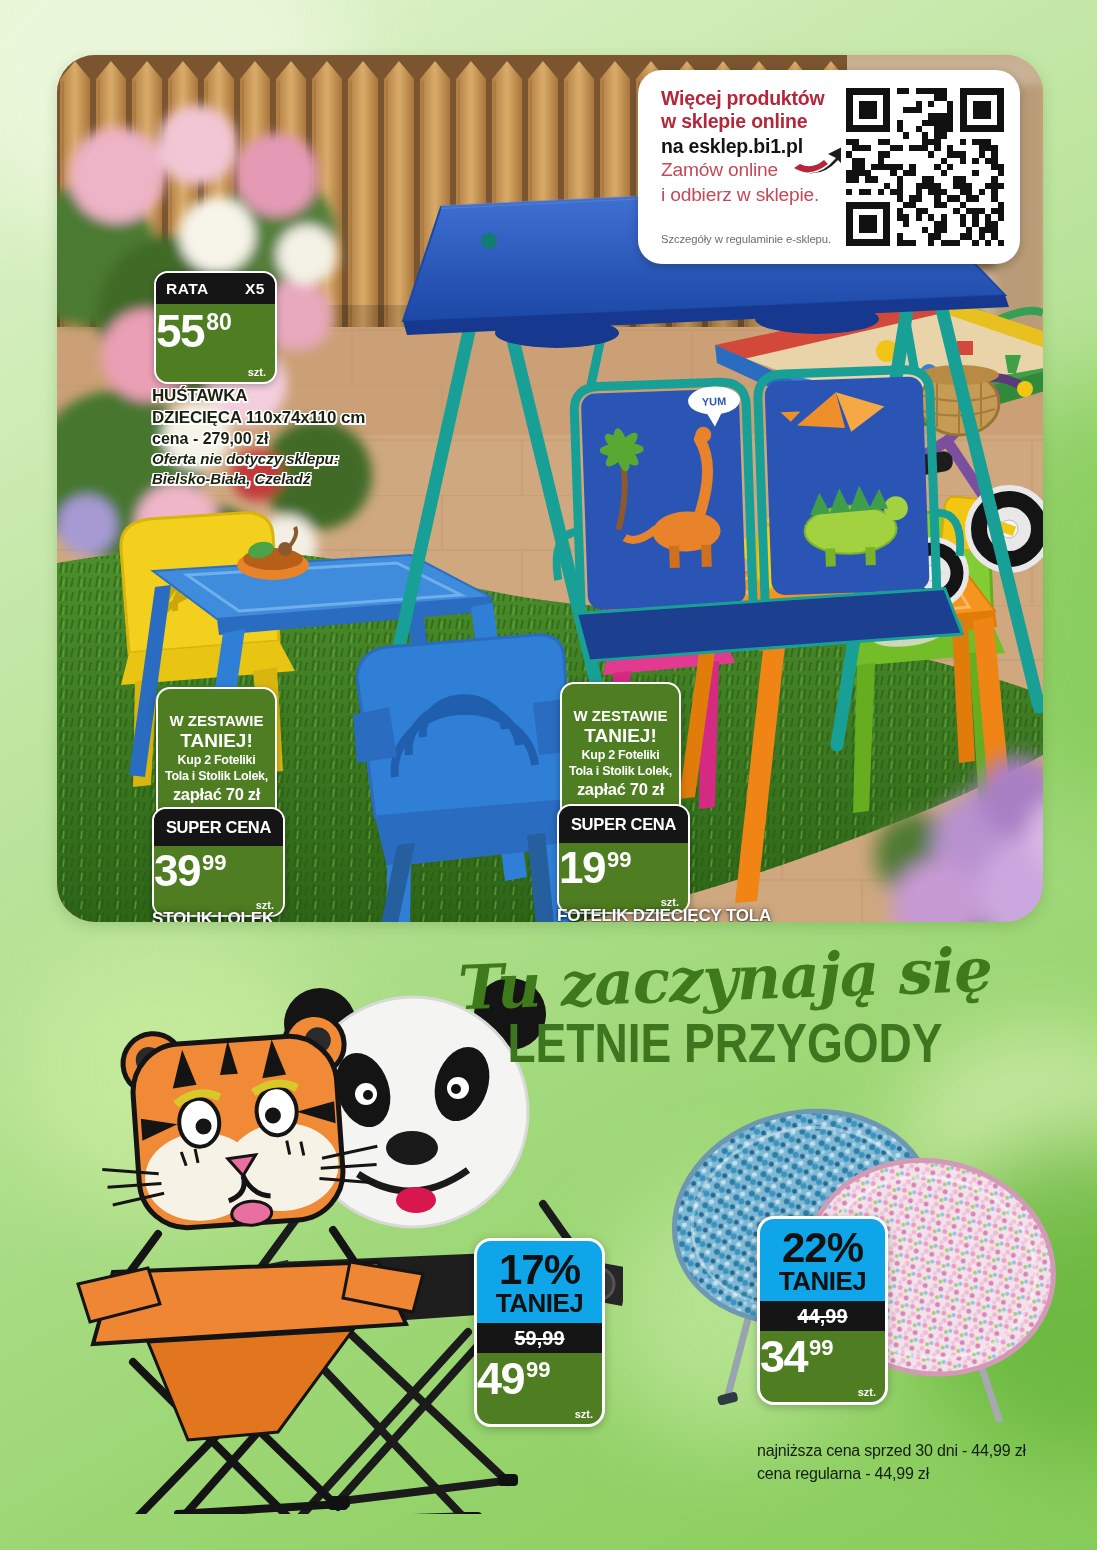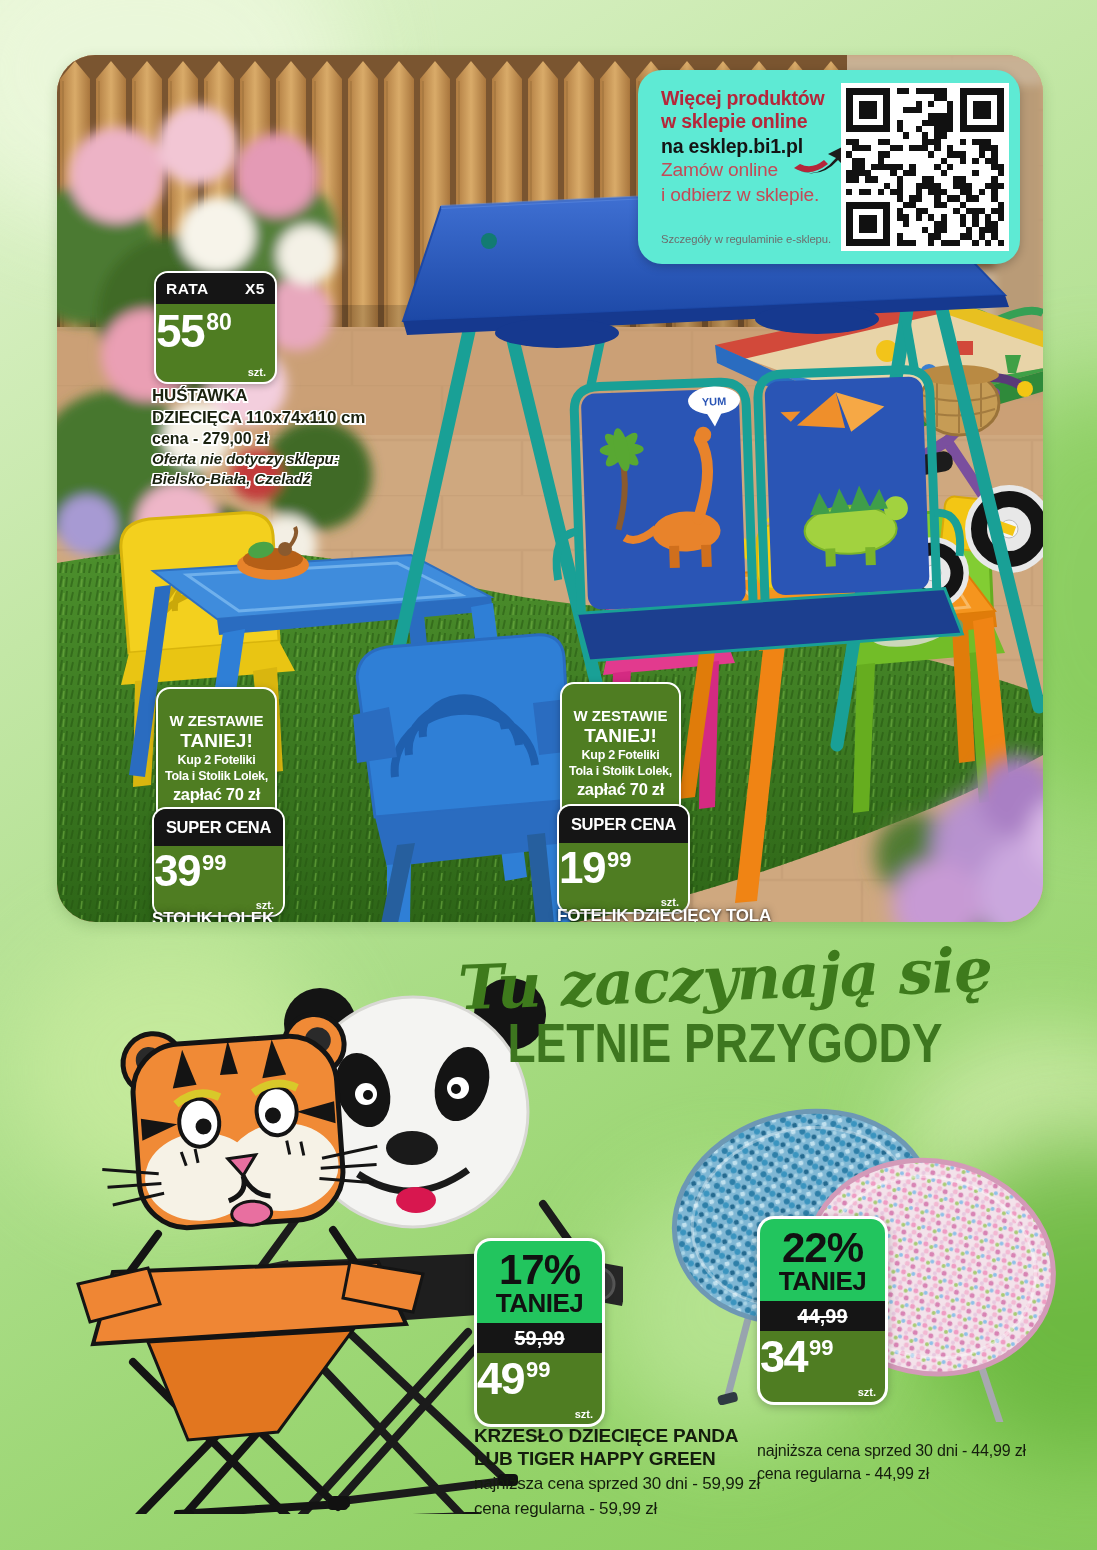--- a/index.html
+++ b/index.html
@@ -12,21 +12,21 @@
   #blob3{left:10px;top:930px;width:320px;height:280px;background:#c9ec9f;opacity:.8;}
   #blob4{left:960px;top:380px;width:280px;height:430px;background:#7cc74e;opacity:.65;}
   #blob5{left:-70px;top:-90px;width:420px;height:320px;background:#ecf8dc;opacity:.9;}
   #blob6{left:600px;top:1180px;width:260px;height:260px;background:#bce698;opacity:.8;}
 
   #photo{position:absolute;left:57px;top:55px;width:986px;height:867px;border-radius:38px;
          overflow:hidden;background:#cfa87f;box-shadow:0 4px 14px rgba(40,80,20,.18);}
   #scene{position:absolute;left:0;top:0;}
 
   
-  #onlinebox{position:absolute;left:581px;top:15px;width:382px;height:194px;background:#5eead4;
+  #onlinebox{position:absolute;left:581px;top:15px;width:382px;height:194px;background:#ffffff;
              border-radius:24px;box-shadow:0 3px 10px rgba(0,0,0,.22);}
   #ob-text{position:absolute;left:23px;top:17px;width:200px;}
   .ob-strong{color:#b5263a;font-weight:800;font-size:19.5px;line-height:1.2;letter-spacing:-.2px;}
   .ob-link{color:#141414;font-weight:800;font-size:19.5px;line-height:1.25;letter-spacing:-.2px;}
   .ob-red{color:#c44a57;font-size:19.2px;line-height:1.28;letter-spacing:-.2px;}
   .ob-note{color:#6d6d6d;font-size:11.3px;margin-top:26px;letter-spacing:-.1px;}
   #ob-arrow{position:absolute;left:152px;top:64px;width:62px;height:46px;}
   #qr{position:absolute;right:11px;top:13px;width:168px;height:168px;background:#fff;padding:5px;
       box-sizing:border-box;display:grid;grid-template-columns:repeat(25,1fr);grid-template-rows:repeat(25,1fr);}
   #qr .qm{background:#111;}
@@ -88,21 +88,21 @@
   #title .script{font-family:"DejaVu Serif","Liberation Serif",serif;font-style:italic;font-weight:700;
                  font-size:61px;color:#3e7a1c;transform:rotate(-2deg);letter-spacing:-1px;line-height:1;}
   #title .caps{font-weight:800;font-size:47px;color:#3d761f;letter-spacing:0;line-height:1;
                transform:scale(.98,1.2);margin-top:10px;}
 
   #campchairs{position:absolute;left:38px;top:962px;z-index:1;}
   #moonchairs{position:absolute;left:628px;top:1082px;z-index:1;}
 
   .disc{position:absolute;width:125px;border:3px solid #fff;border-radius:17px;overflow:hidden;
         box-shadow:0 2px 8px rgba(0,0,0,.25);z-index:3;background:#fff;}
-  .disc .white{background:#22c55e;text-align:center;padding:9px 0 6px;}
+  .disc .white{background:#0ea5e9;text-align:center;padding:9px 0 6px;}
   .disc .pct{font-size:42px;font-weight:800;line-height:.95;color:#111;letter-spacing:-1px;}
   .disc .word{font-size:26px;font-weight:800;color:#111;line-height:1.05;letter-spacing:-.5px;}
   .disc .bar{height:30px;background:#151515;color:#fff;display:flex;align-items:center;justify-content:center;}
   .disc .old{font-size:20px;font-weight:700;text-decoration:line-through;text-decoration-thickness:2px;}
   .disc .green{background:#4f7d22;color:#fff;height:66px;position:relative;text-align:center;padding-top:5px;
                box-sizing:content-box;}
   .disc .pmain{font-size:45px;}
   .disc .psup{font-size:22px;}
   #disc-left{left:474px;top:1238px;}
   #disc-right{left:757px;top:1216px;}
@@ -1295,23 +1295,17 @@
       </div>
     <div class="green">
       <div class="price-line">
         <span class="pmain">34</span>
         <span class="psup">99</span>
       </div>
       <span class="punit">szt.</span>
     </div>
   </div>
 
-  <div class="pdesc" id="pdesc-left">
-    <div class="pname">KRZESŁO DZIECIĘCE PANDA</div>
-    <div class="pname">LUB TIGER HAPPY GREEN</div>
-    <div class="pinfo">najniższa cena sprzed 30 dni - 59,99 zł</div>
-    <div class="pinfo">cena regularna - 59,99 zł</div>
-  </div>
   <div class="pdesc" id="pdesc-right">
     <div class="pinfo">najniższa cena sprzed 30 dni - 44,99 zł</div>
     <div class="pinfo">cena regularna - 44,99 zł</div>
   </div>
 </div>
 
 </body></html>

